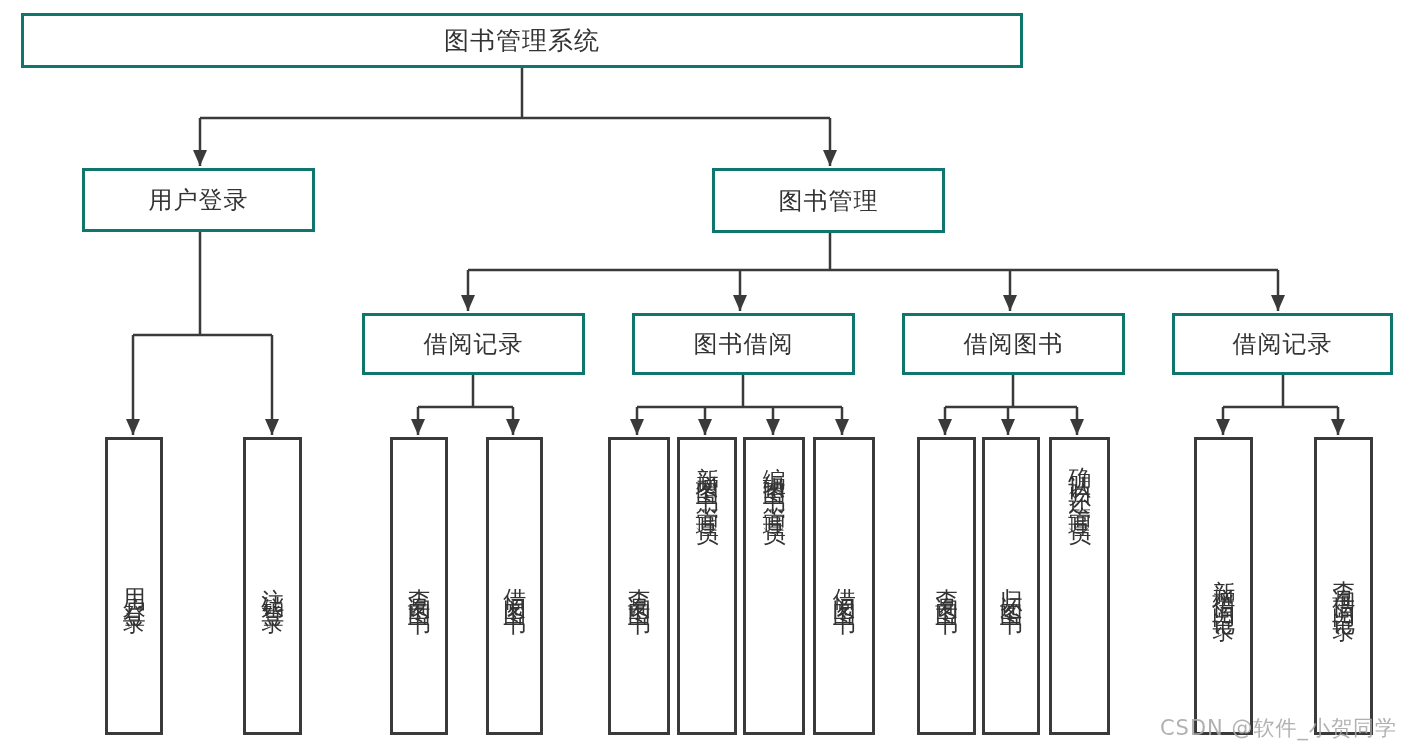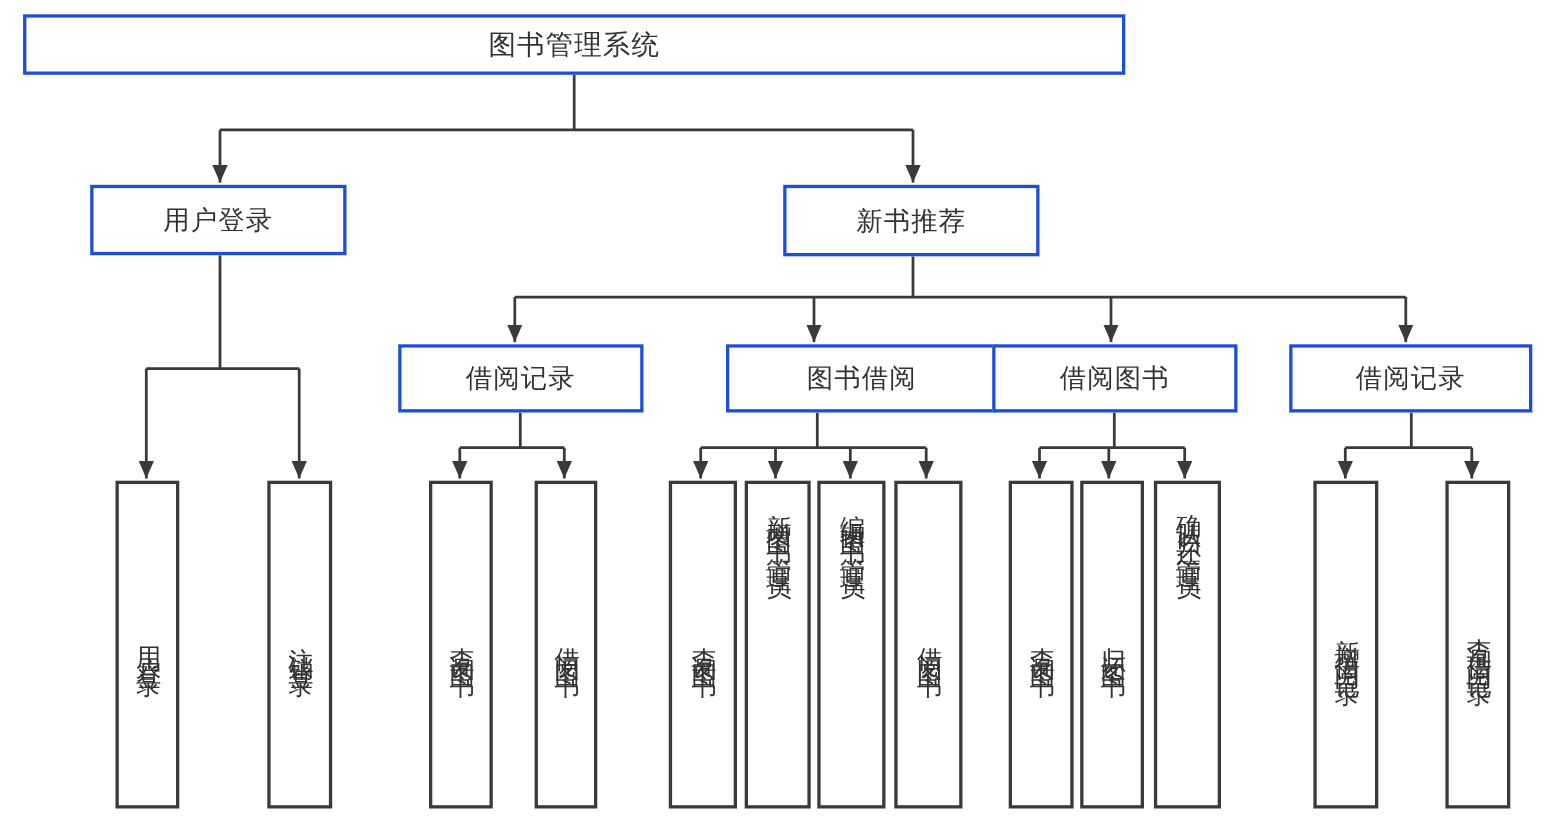--- a/index.html
+++ b/index.html
@@ -3,21 +3,21 @@
 <meta charset="utf-8">
 <style>
   html,body{margin:0;padding:0;background:#fff;}
   .stage{
     position:relative;width:1405px;height:747px;background:#ffffff;overflow:hidden;
     font-family:"DejaVu Sans","Liberation Sans",sans-serif;color:#333333;
   }
   .wires{position:absolute;left:0;top:0;width:1405px;height:747px;}
   .node{
     position:absolute;box-sizing:border-box;background:#fff;
-    border:3px solid #1d4ed8;display:flex;align-items:center;justify-content:center;
+    border:3px solid #0f766e;display:flex;align-items:center;justify-content:center;
     font-size:24px;letter-spacing:1px;white-space:nowrap;
   }
   .node.root{font-size:25px;}
   .leaf{
     position:absolute;box-sizing:border-box;background:#fff;
     border:3px solid #3a3a3a;display:flex;align-items:center;justify-content:center;
     top:437px;height:298px;
   }
   .leaf .vtext{
     writing-mode:vertical-rl;text-orientation:mixed;
@@ -73,24 +73,24 @@
 
       <path d="M1283,375 L1283,407 M1223,407 L1338,407"></path>
       <line x1="1223" y1="407" x2="1223" y2="435" marker-end="url(#arw)"></line>
       <line x1="1338" y1="407" x2="1338" y2="435" marker-end="url(#arw)"></line>
     </g>
   </svg>
 
   <div class="node root" style="left:21px;top:13px;width:1002px;height:55px">图书管理系统</div>
 
   <div class="node" style="left:82px;top:168px;width:233px;height:64px">用户登录</div>
-  <div class="node" style="left:712px;top:168px;width:233px;height:65px">新书推荐</div>
+  <div class="node" style="left:712px;top:168px;width:233px;height:65px">图书管理</div>
 
   <div class="node" style="left:362px;top:313px;width:223px;height:62px">借阅记录</div>
-  <div class="node" style="left:660px;top:313px;width:247px;height:62px">图书借阅</div>
+  <div class="node" style="left:632px;top:313px;width:223px;height:62px">图书借阅</div>
   <div class="node" style="left:902px;top:313px;width:223px;height:62px">借阅图书</div>
   <div class="node" style="left:1172px;top:313px;width:221px;height:62px">借阅记录</div>
 
   <div class="leaf" style="left:105px;width:58px">
     <span class="vtext">用户登录</span>
   </div>
   <div class="leaf" style="left:243px;width:59px">
     <span class="vtext">注销登录</span>
   </div>
 
@@ -124,13 +124,14 @@
     <span class="vtext">确认归还（管理员）</span>
   </div>
 
   <div class="leaf" style="left:1194px;width:59px">
     <span class="vtext">新增借阅记录</span>
   </div>
   <div class="leaf" style="left:1314px;width:59px">
     <span class="vtext">查询借阅记录</span>
   </div>
 
+  <div class="watermark">CSDN @软件_小贺同学</div>
 </div>
 
 </body></html>

